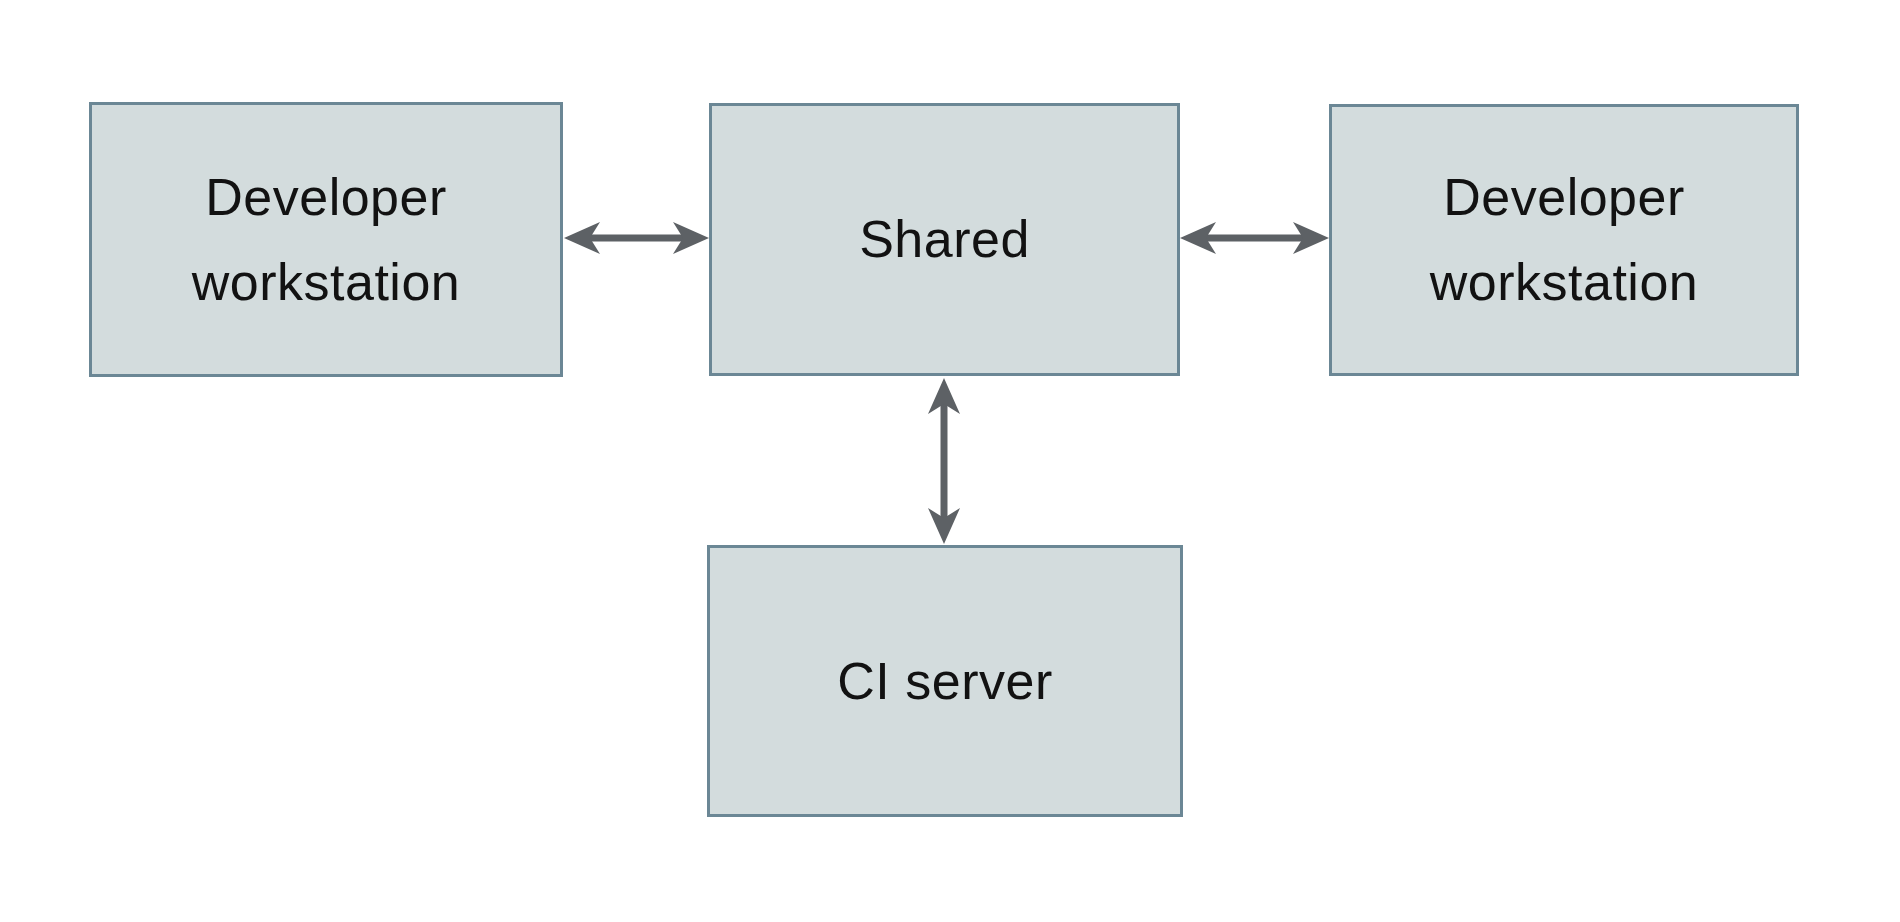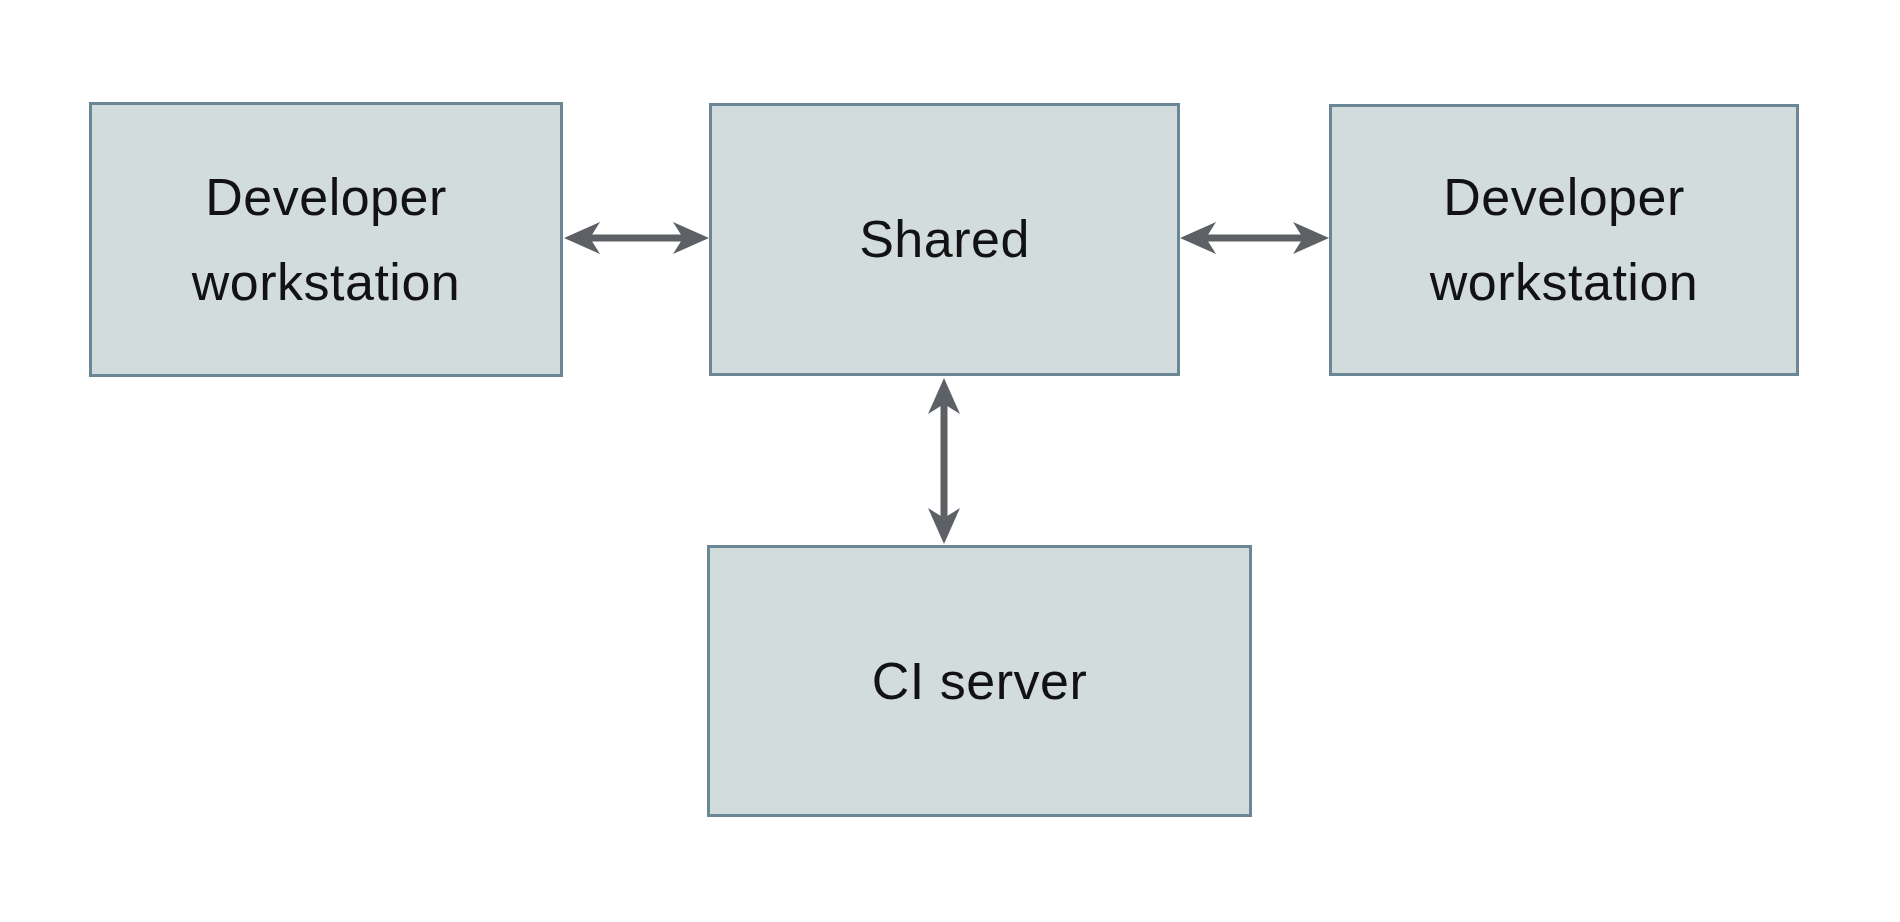--- a/index.html
+++ b/index.html
@@ -33,21 +33,21 @@
     color: var(--text);
     font-size: 52px;
     line-height: 85px;
     font-weight: 400;
     letter-spacing: 0.5px;
   }
   .node .line { display: block; white-space: nowrap; }
   .node-dev-left    { left:  89px; top: 102px; width: 474px; height: 275px; }
   .node-cache       { left: 709px; top: 103px; width: 471px; height: 273px; }
   .node-dev-right   { left:1329px; top: 104px; width: 470px; height: 272px; }
-  .node-ci          { left: 707px; top: 545px; width: 545px; height: 272px; }
+  .node-ci          { left: 707px; top: 545px; width: 476px; height: 272px; }
   svg.edges {
     position: absolute;
     left: 0; top: 0;
     width: 1900px; height: 922px;
     pointer-events: none;
   }
   svg.edges .head  { fill: var(--arrow); stroke: none; }
   svg.edges .shaft { stroke: var(--arrow); stroke-width: 7; fill: none; }
 </style>
 </head>

